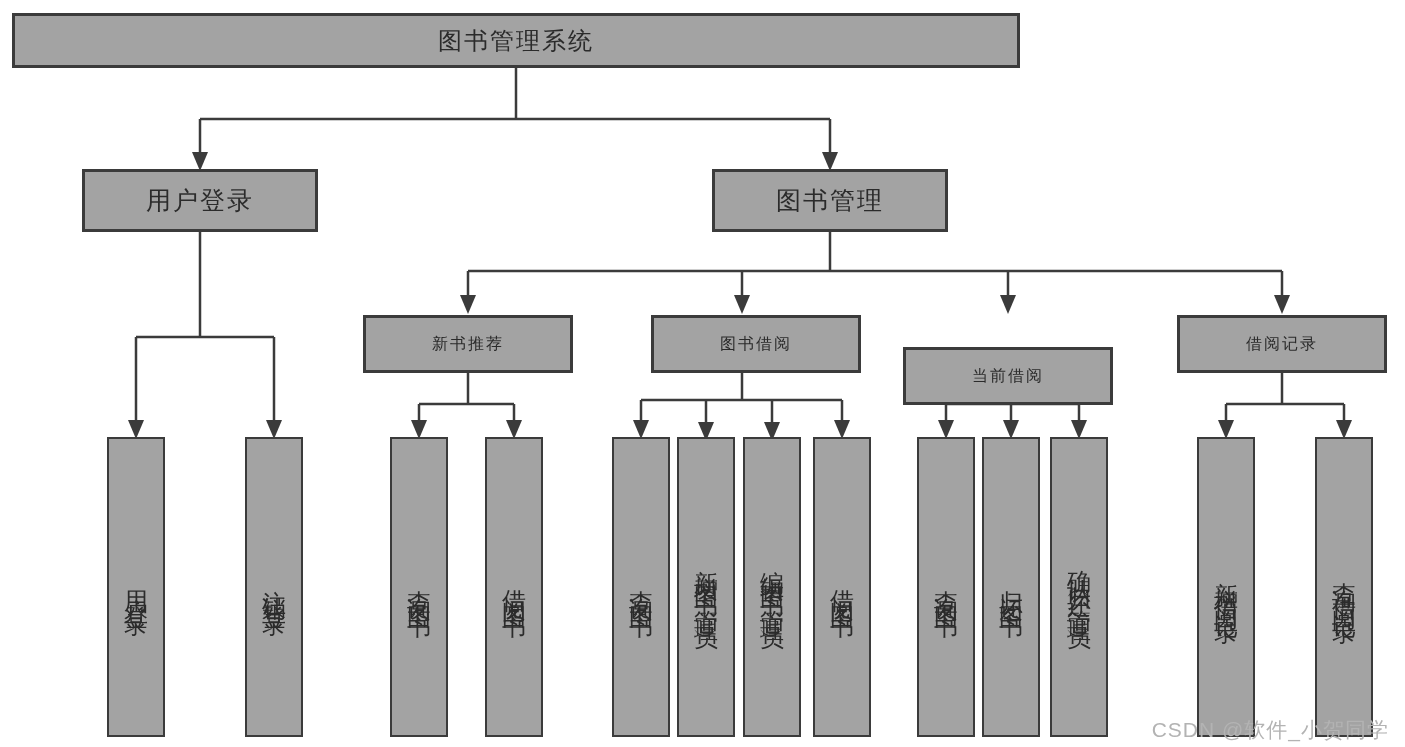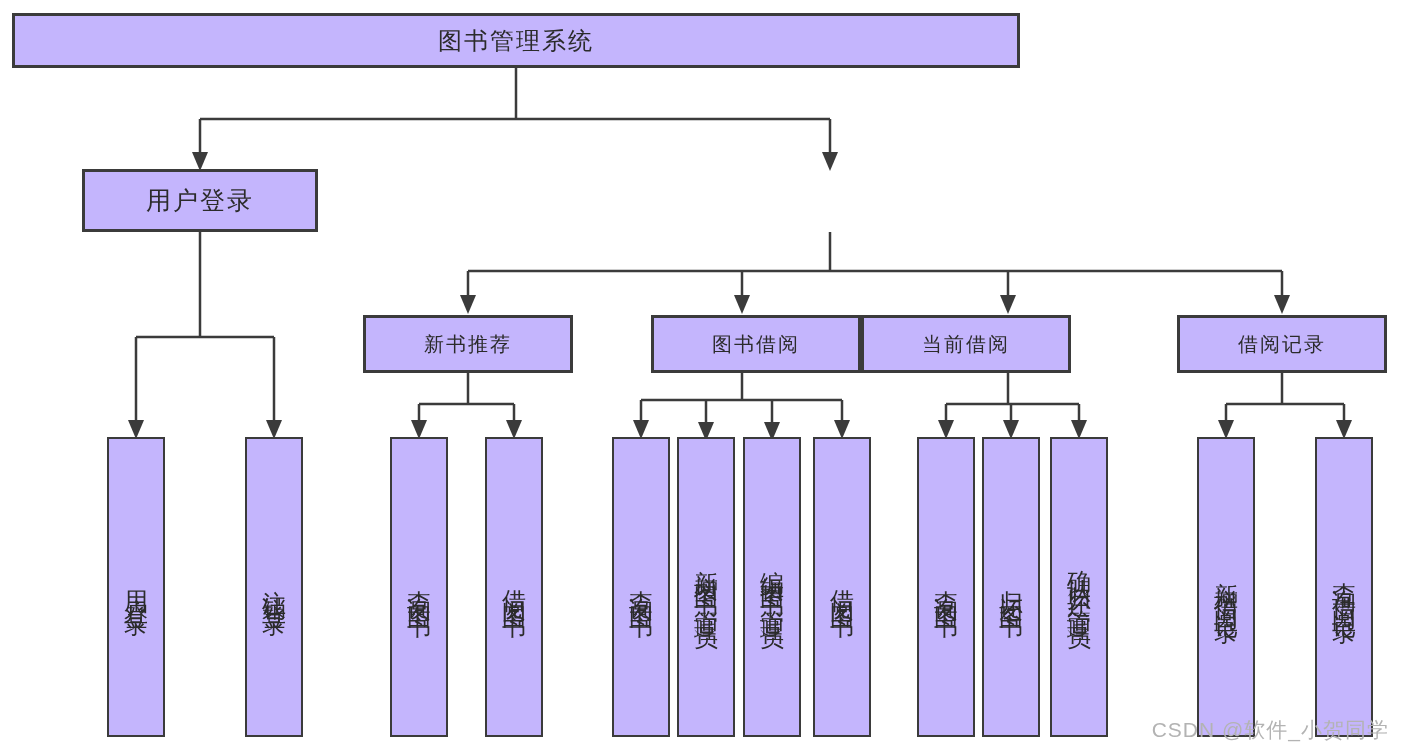--- a/index.html
+++ b/index.html
@@ -16,29 +16,29 @@
     overflow:hidden;
   }
   .edges{
     position:absolute;left:0;top:0;width:1405px;height:747px;
   }
   .edges path{stroke:var(--line);stroke-width:2.5;fill:none;}
   .edges polygon{fill:var(--line);stroke:none;}
   .node{
     position:absolute;
     box-sizing:border-box;
-    background:#c4b5fd;
+    background:#a3a3a3;
     border:3px solid var(--line);
     display:flex;align-items:center;justify-content:center;
     color:var(--text);
   }
   .node.h{font-size:25px;letter-spacing:2px;}
   .node.root{left:12px;top:13px;width:1008px;height:55px;font-size:24px;}
   .node.lvl2{top:169px;height:63px;}
-  .node.lvl3{top:315px;height:58px;width:210px;font-size:20px;}
+  .node.lvl3{top:315px;height:58px;width:210px;font-size:16px;}
   .node.leaf{
     top:437px;height:300px;width:58px;
     border-width:2.5px;
     font-size:24px;
   }
   .vtext{
     writing-mode:vertical-rl;
     text-orientation:mixed;
     letter-spacing:8px;
     line-height:1;
@@ -120,24 +120,25 @@
       <polygon points="1011,439 1003,420 1019,420"></polygon>
       <polygon points="1079,439 1071,420 1087,420"></polygon>
       <polygon points="1226,439 1218,420 1234,420"></polygon>
       <polygon points="1344,439 1336,420 1352,420"></polygon>
     </g>
   </svg>
 
   <div class="node h root">图书管理系统</div>
 
   <div class="node h lvl2" style="left:82px;width:236px;">用户登录</div>
+  <div class="node h lvl2" style="left:712px;width:236px;">图书管理</div>
 
   <div class="node h lvl3" style="left:363px;">新书推荐</div>
   <div class="node h lvl3" style="left:651px;">图书借阅</div>
-  <div class="node h lvl3" style="left:861px;">当前借阅</div>
+  <div class="node h lvl3" style="left:903px;margin-top:32px;">当前借阅</div>
   <div class="node h lvl3" style="left:1177px;">借阅记录</div>
 
   <div class="node leaf" style="left:107px;">
     <span class="vtext">用户登录</span>
   </div>
   <div class="node leaf" style="left:245px;">
     <span class="vtext">注销登录</span>
   </div>
 
   <div class="node leaf" style="left:390px;">

